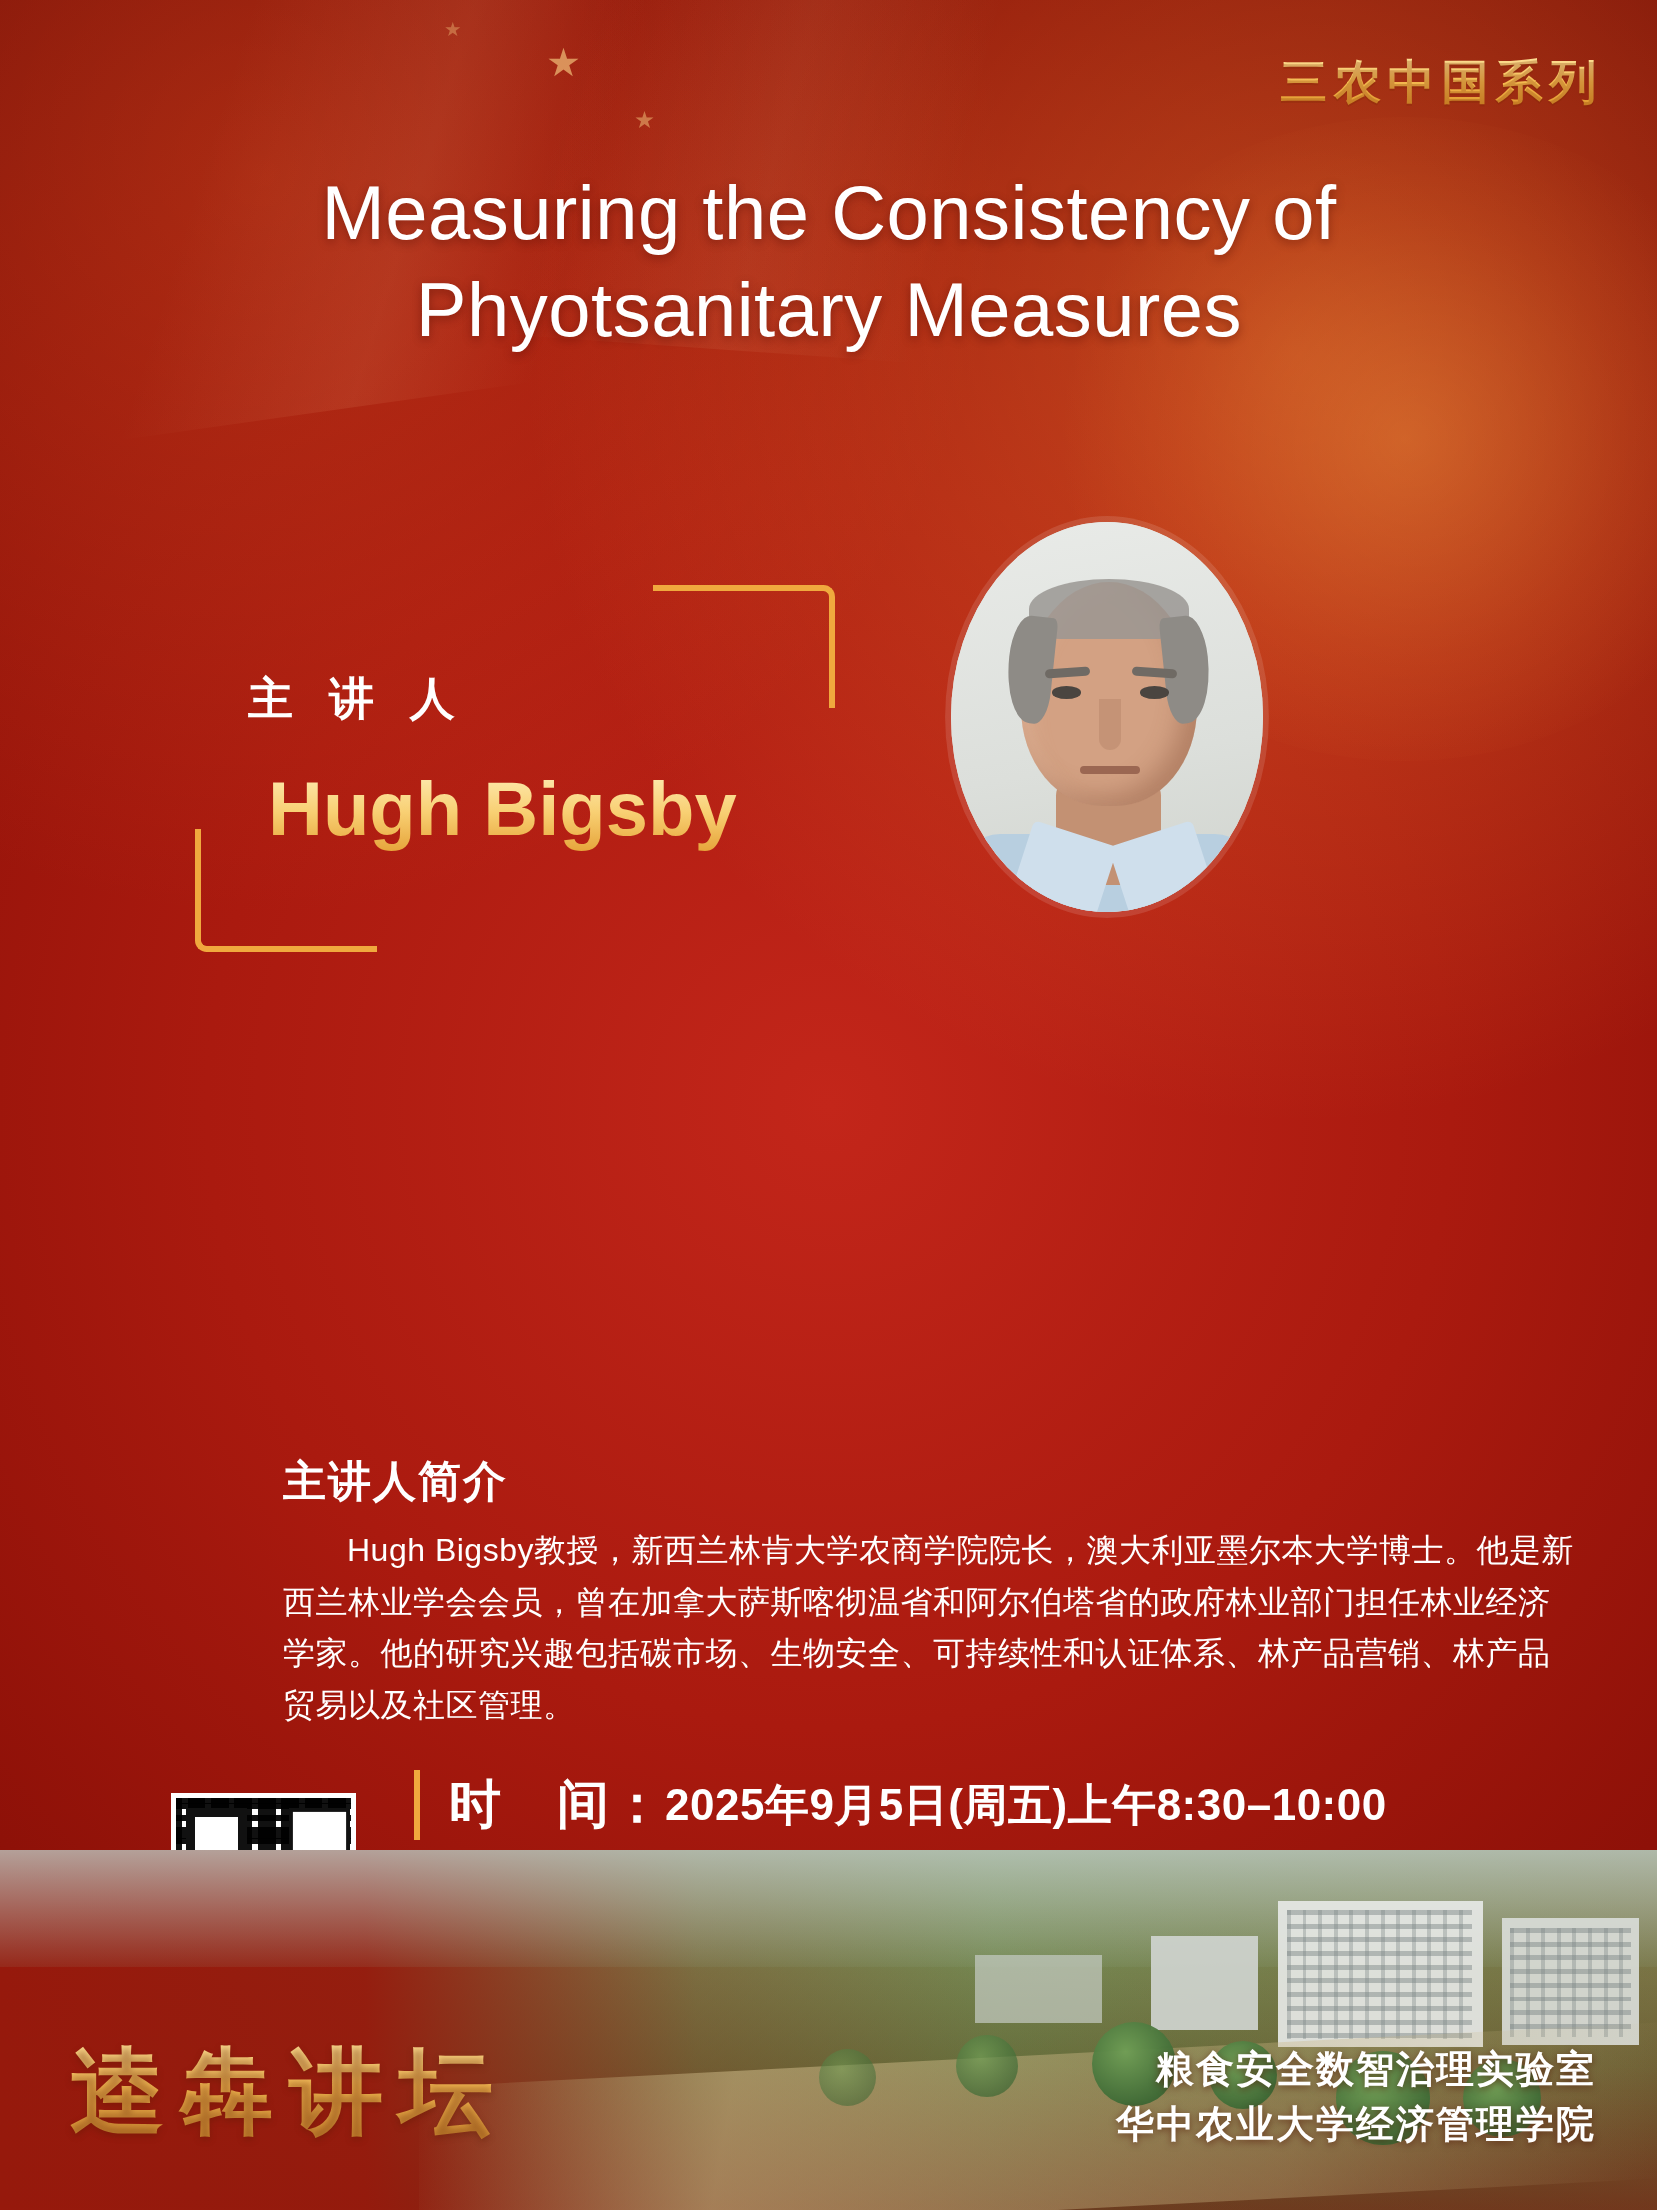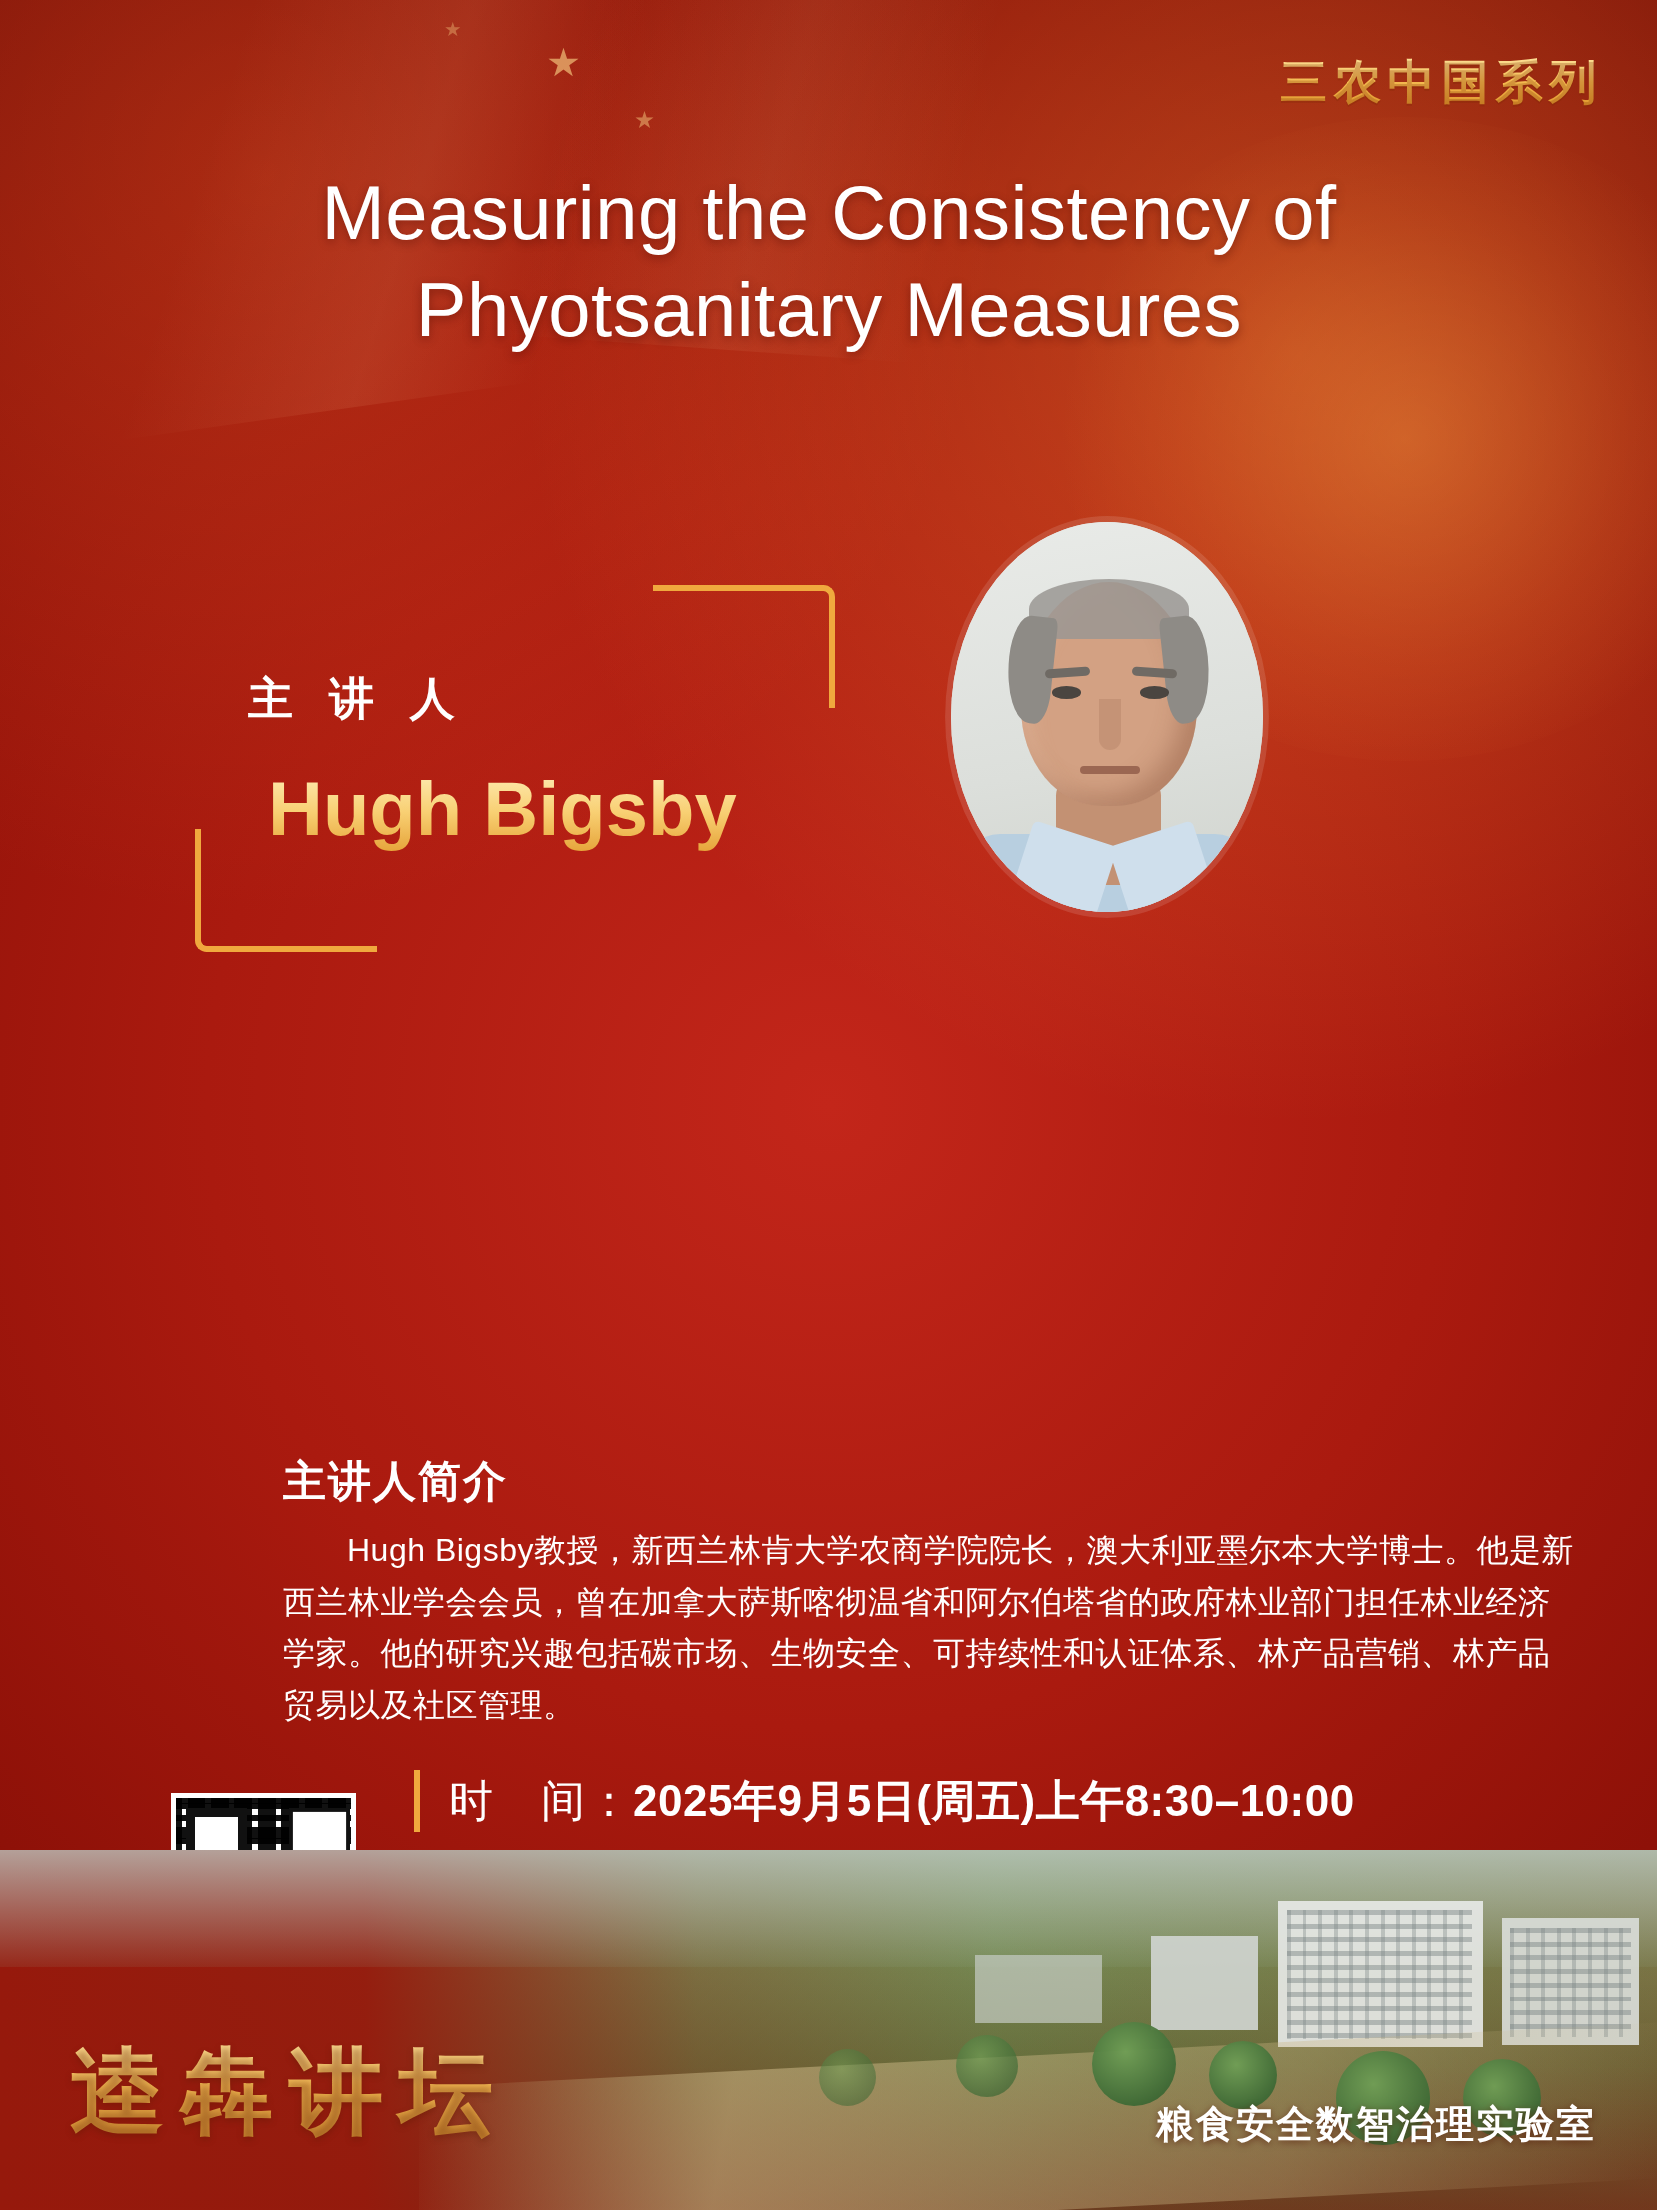--- a/index.html
+++ b/index.html
@@ -280,22 +280,22 @@
   .info-row {
     display: flex;
     align-items: center;
     border-left: 6.8px solid #f0a93e;
     padding-left: 29px;
     margin-bottom: 21.5px;
     min-height: 62px;
   }
   .info-label {
     color: #ffffff;
-    font-size: 44px;
-    font-weight: normal;
+    font-size: 52px;
+    font-weight: bold;
     letter-spacing: 2px;
     white-space: nowrap;
   }
   .info-value {
     color: #ffffff;
     font-size: 44px;
     font-weight: bold;
     letter-spacing: 0.5px;
     white-space: nowrap;
   }
@@ -491,16 +491,17 @@
     <div class="tree" style="left:1336px; top:201px; width:94px; height:94px;"></div>
     <div class="tree" style="left:1463px; top:209px; width:78px; height:78px;"></div>
     <div class="tree" style="left:956px; top:185px; width:62px; height:62px; opacity:.7;"></div>
     <div class="tree" style="left:819px; top:199px; width:57px; height:57px; opacity:.55;"></div>
   </div>
 
   <div class="brand">逵犇讲坛</div>
 
   <div class="org">
     <div>粮食安全数智治理实验室</div>
+    <div>华中农业大学经济管理学院</div>
   </div>
 
 </div>
 
 
 </body></html>

